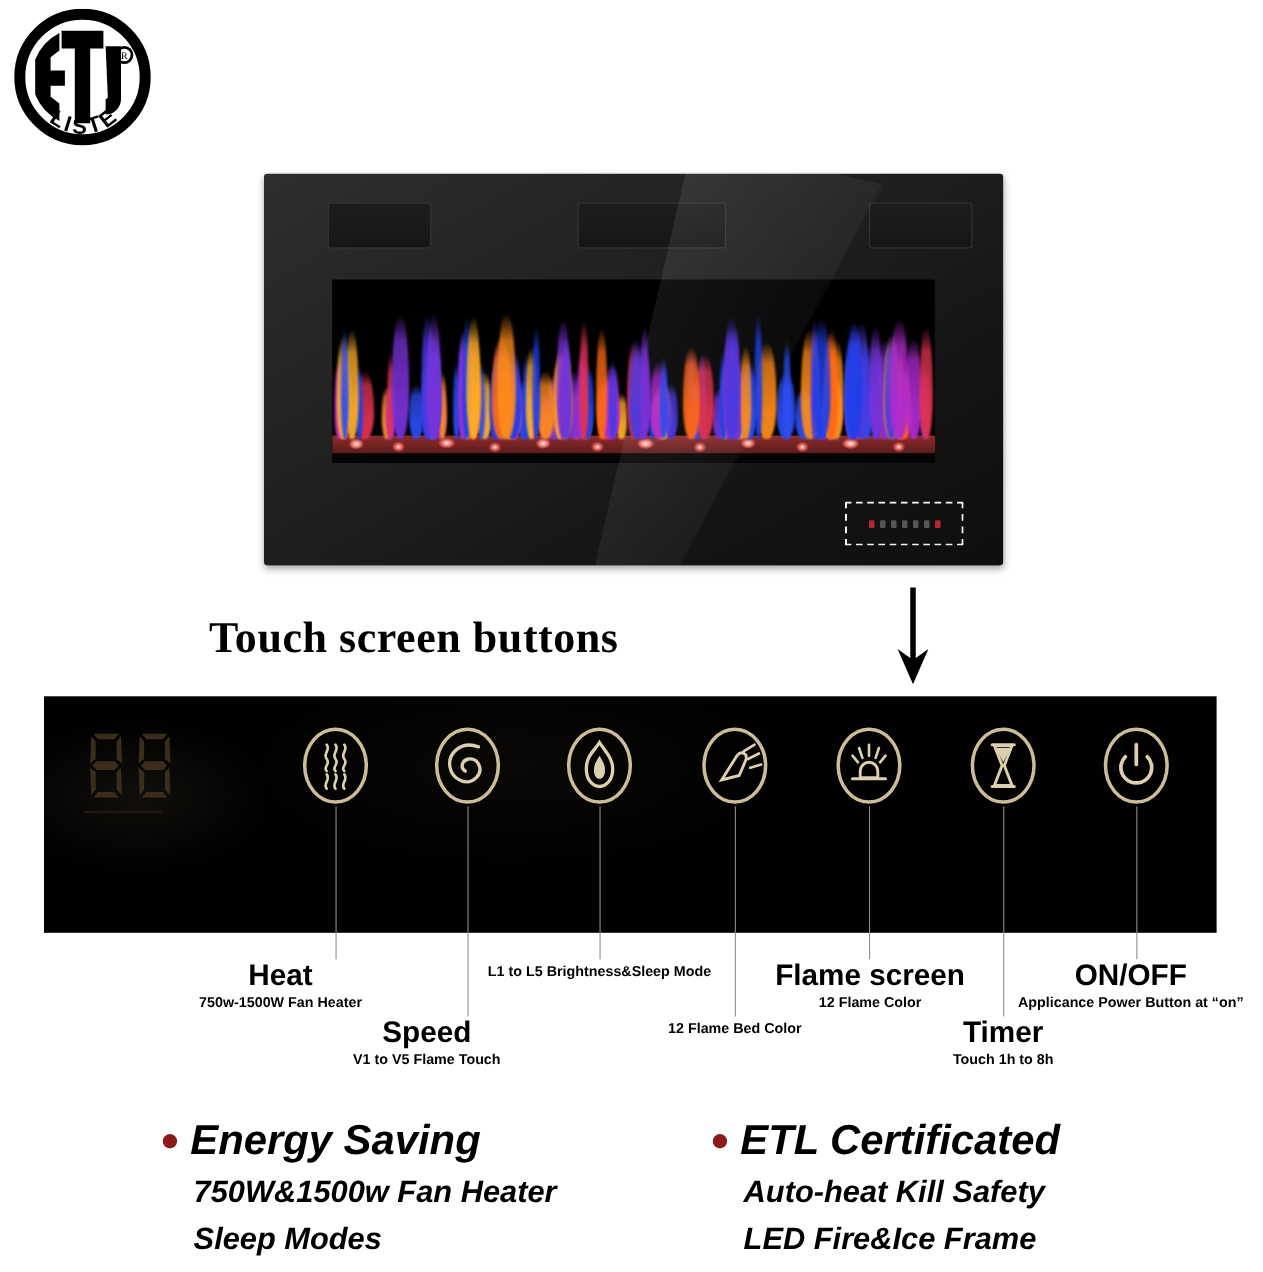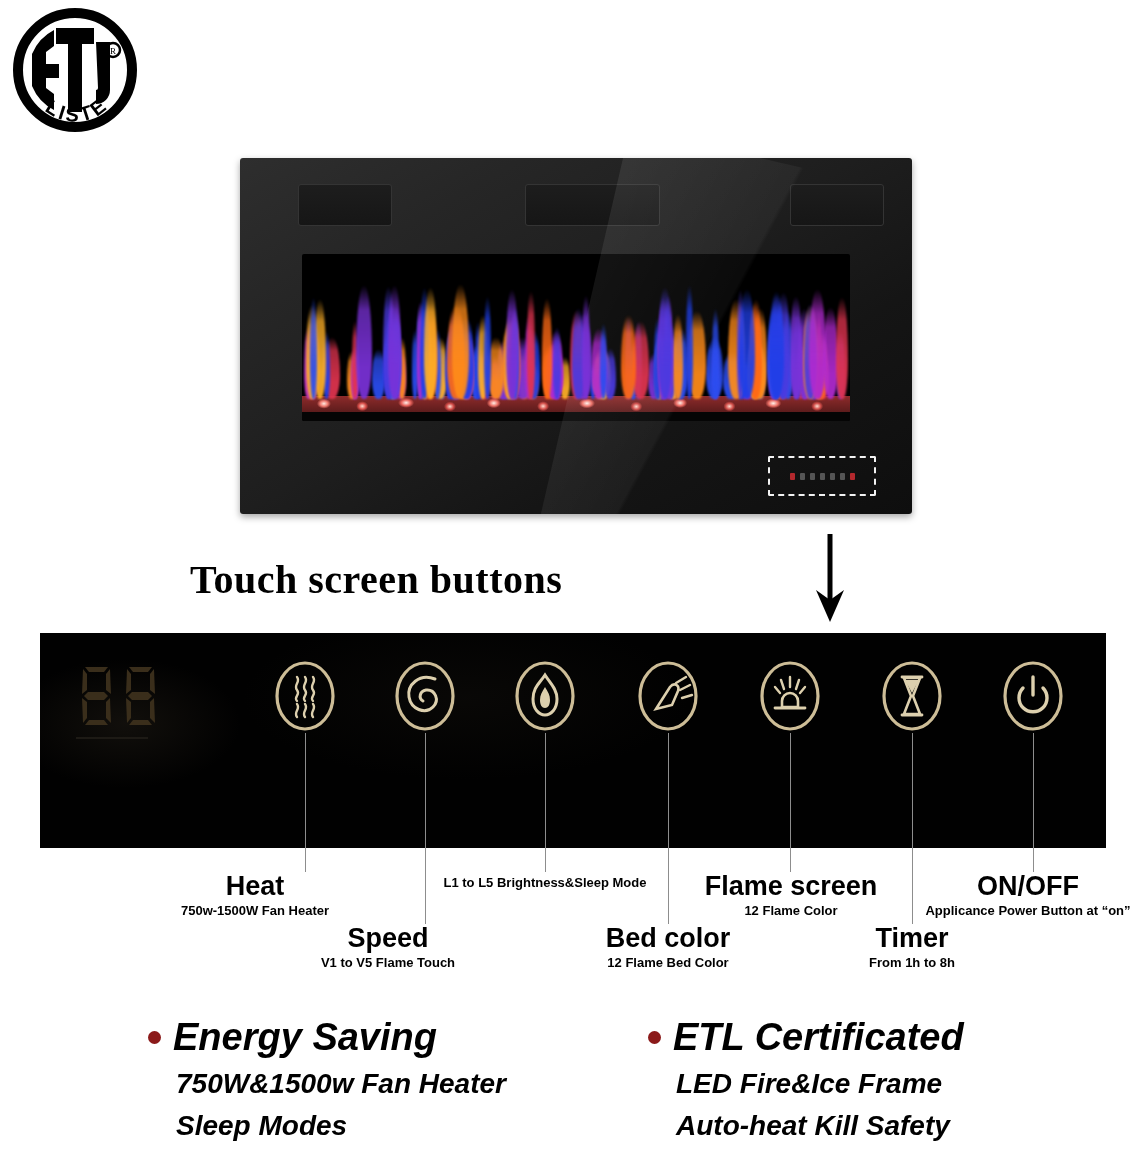--- a/index.html
+++ b/index.html
@@ -570,39 +570,38 @@
   <div class="lbl" style="left:908px; top:872px; width:240px;">
     <div class="t">ON/OFF</div>
     <div class="s">Applicance Power Button at “on”</div>
   </div>
 
   <div class="lbl" style="left:288px; top:924px; width:200px;">
     <div class="t">Speed</div>
     <div class="s">V1 to V5 Flame Touch</div>
   </div>
   <div class="lbl" style="left:548px; top:924px; width:240px;">
-    <div class="t">Bed color</div>
     <div class="s">12 Flame Bed Color</div>
   </div>
   <div class="lbl" style="left:812px; top:924px; width:200px;">
     <div class="t">Timer</div>
-    <div class="s">From 1h to 8h</div>
+    <div class="s">Touch 1h to 8h</div>
   </div>
 
   <div class="feature" style="left:148px; top:1018px;">
     <div class="head">
       <span class="bullet" id="bulletA" style="background: rgb(139, 26, 26);"></span>
       <span class="head-text">Energy Saving</span>
     </div>
     <div class="sub">750W&amp;1500w Fan Heater</div>
     <div class="sub">Sleep Modes</div>
   </div>
 
   <div class="feature" style="left:648px; top:1018px;">
     <div class="head">
       <span class="bullet" id="bulletB" style="background: rgb(139, 26, 26);"></span>
       <span class="head-text">ETL Certificated</span>
     </div>
+    <div class="sub">Auto-heat Kill Safety</div>
     <div class="sub">LED Fire&amp;Ice Frame</div>
-    <div class="sub">Auto-heat Kill Safety</div>
   </div>
 
 </div>
 
 </body></html>

